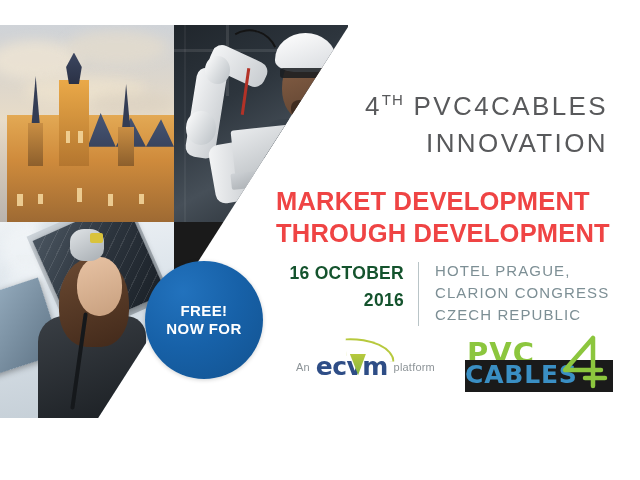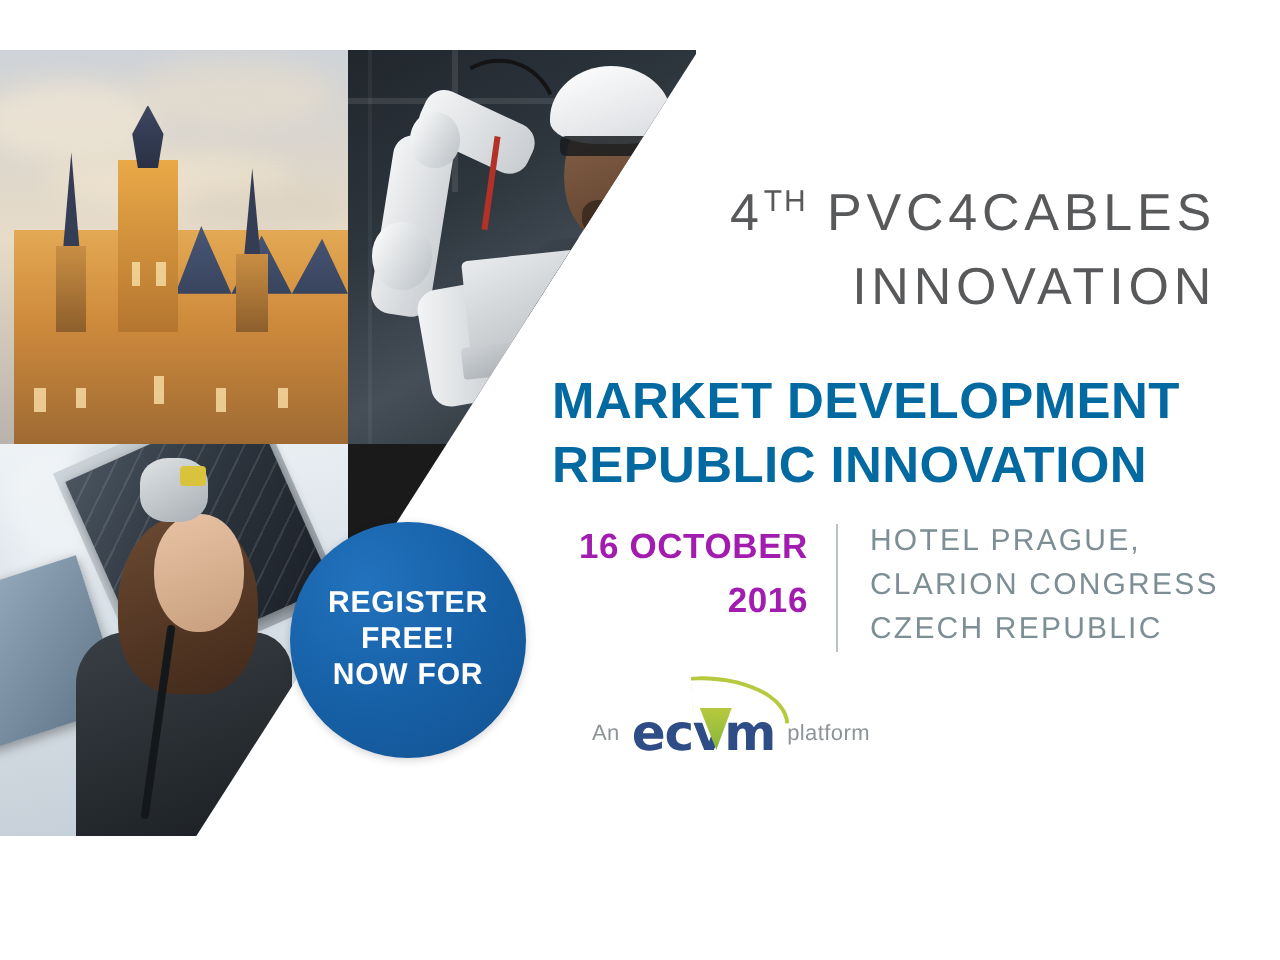--- a/index.html
+++ b/index.html
@@ -113,37 +113,37 @@
     letter-spacing:2.4px;
     line-height:1.42;
     white-space:nowrap;
   }
   #conf-title .ord{font-size:15px;vertical-align:super;letter-spacing:1px;}
 
   #headline{
     position:absolute;
     left:276px; top:185px;
     width:348px;
-    color:#0369a1;
+    color:#ef4444;
     font-size:25.5px;
     font-weight:bold;
     letter-spacing:.2px;
     line-height:1.26;
   }
 
   #event-row{
     position:absolute;
     left:276px; top:260px;
     display:flex;
     align-items:flex-start;
   }
   #event-date{
     width:128px;
     text-align:right;
-    color:#a21caf;
+    color:#14532d;
     font-size:17.5px;
     font-weight:bold;
     line-height:1.52;
     letter-spacing:.3px;
     padding-right:14px;
   }
   #event-divider{
     width:1px;
     align-self:stretch;
     background:#b9c4c7;
@@ -320,37 +320,36 @@
         <div class="strand" style="left:82%;background:#3272b0;transform:rotate(34deg);"></div>
         <div class="strand" style="left:87%;background:#6cba45;transform:rotate(34deg);"></div>
         <div class="strand" style="left:92%;background:#1f1f1f;transform:rotate(34deg);"></div>
         <div class="strand" style="left:97%;background:#d9ab3c;transform:rotate(34deg);"></div>
       </div>
     </div>
   </div>
 
   <div id="register-badge">
     <div class="rtext">
-      <div>REGISTER</div>
       <div>FREE!</div>
       <div>NOW FOR</div>
     </div>
   </div>
 
   <div id="conf-title">
     <div>
       <span>4</span><span class="ord">TH</span>
       <span>PVC4CABLES</span>
     </div>
     <div>INNOVATION</div>
   </div>
 
   <div id="headline">
     <div>MARKET DEVELOPMENT</div>
-    <div>REPUBLIC INNOVATION</div>
+    <div>THROUGH DEVELOPMENT</div>
   </div>
 
   <div id="event-row">
     <div id="event-date">
       <div>16 OCTOBER</div>
       <div>2016</div>
     </div>
     <div id="event-divider"></div>
     <div id="event-venue">
       <div>HOTEL PRAGUE,</div>
@@ -362,14 +361,21 @@
   <div id="ecvm-logo">
     <span class="small">An</span>
     <span class="mark">
       <span class="word">ecvm</span>
       <span class="vee"></span>
       <span class="swoosh"></span>
     </span>
     <span class="small">platform</span>
   </div>
 
+  <div id="pvc-logo">
+    <span class="pvc">PVC</span>
+    <span class="cables">CABLES</span>
+    <svg class="four" viewBox="0 0 56 56">
+      <path d="M38 4 L10 36 L46 36 M38 4 L38 52 M30 44 L50 44" fill="none" stroke="#8cc63e" stroke-width="4.5" stroke-linecap="round" stroke-linejoin="round"></path>
+    </svg>
+  </div>
 
 </div>
 
 </body></html>

